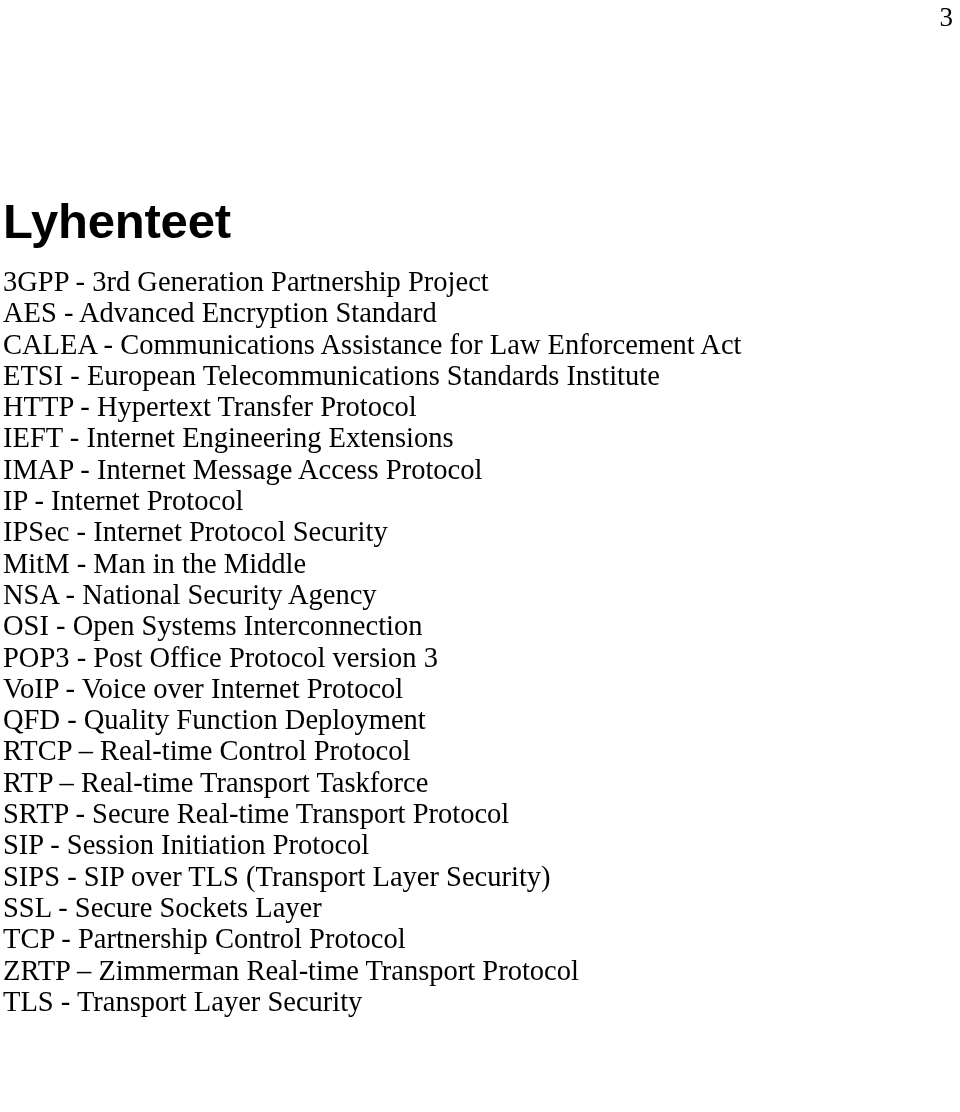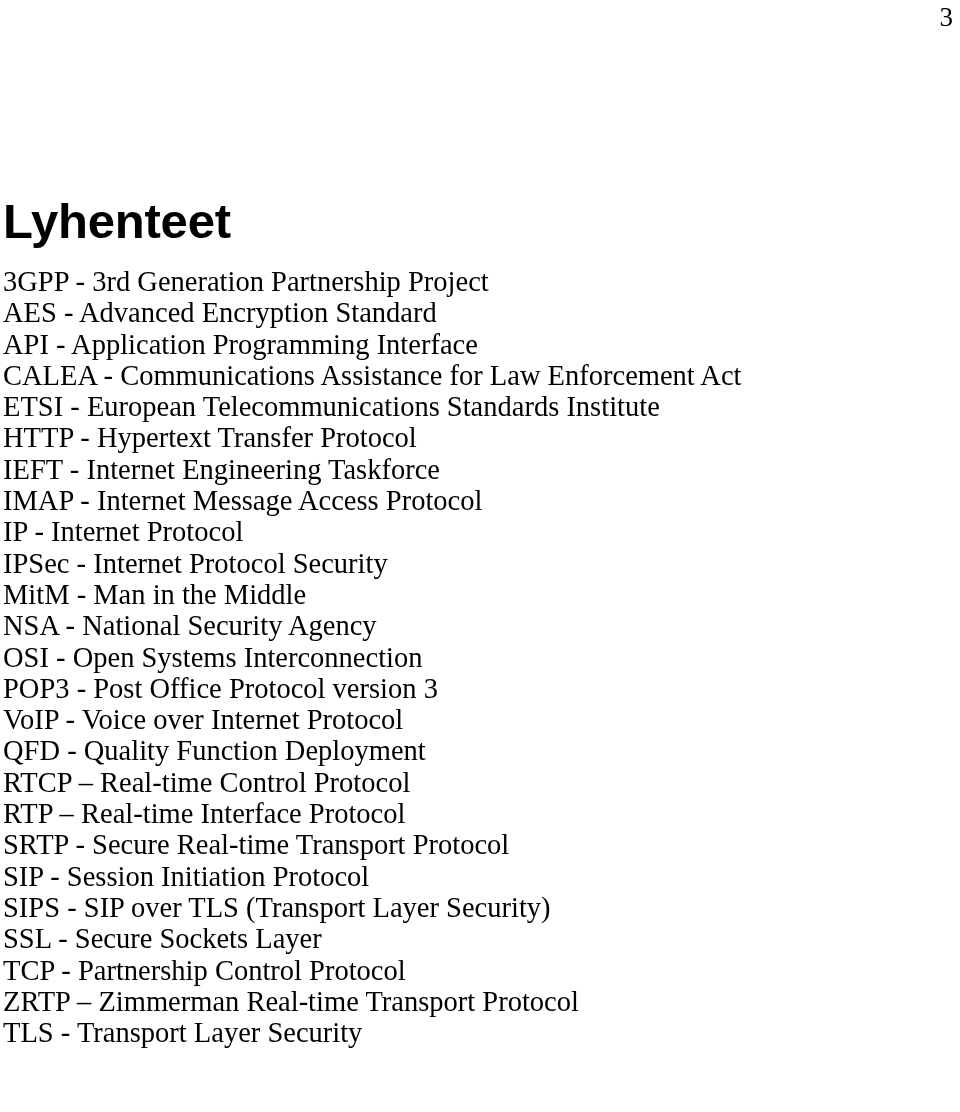--- a/index.html
+++ b/index.html
@@ -75,36 +75,35 @@
 
 <div class="page">
 
   <div class="page-number">3</div>
 
   <h1 class="page-title">Lyhenteet</h1>
 
   <div class="abbrev-list">
     <div class="abbrev-line">3GPP - 3rd Generation Partnership Project</div>
     <div class="abbrev-line">AES - Advanced Encryption Standard</div>
-    <div class="abbrev-line">API - Application Programming Interface</div>
     <div class="abbrev-line">CALEA - Communications Assistance for Law Enforcement Act</div>
     <div class="abbrev-line">ETSI - European Telecommunications Standards Institute</div>
     <div class="abbrev-line">HTTP - Hypertext Transfer Protocol</div>
-    <div class="abbrev-line">IEFT - Internet Engineering Taskforce</div>
+    <div class="abbrev-line">IEFT - Internet Engineering Extensions</div>
     <div class="abbrev-line">IMAP - Internet Message Access Protocol</div>
     <div class="abbrev-line">IP - Internet Protocol</div>
     <div class="abbrev-line">IPSec - Internet Protocol Security</div>
     <div class="abbrev-line">MitM - Man in the Middle</div>
     <div class="abbrev-line">NSA - National Security Agency</div>
     <div class="abbrev-line">OSI - Open Systems Interconnection</div>
     <div class="abbrev-line">POP3 - Post Office Protocol version 3</div>
     <div class="abbrev-line">VoIP - Voice over Internet Protocol</div>
     <div class="abbrev-line">QFD - Quality Function Deployment</div>
     <div class="abbrev-line">RTCP – Real-time Control Protocol</div>
-    <div class="abbrev-line">RTP – Real-time Interface Protocol</div>
+    <div class="abbrev-line">RTP – Real-time Transport Taskforce</div>
     <div class="abbrev-line">SRTP - Secure Real-time Transport Protocol</div>
     <div class="abbrev-line">SIP - Session Initiation Protocol</div>
     <div class="abbrev-line">SIPS - SIP over TLS (Transport Layer Security)</div>
     <div class="abbrev-line">SSL - Secure Sockets Layer</div>
     <div class="abbrev-line">TCP - Partnership Control Protocol</div>
     <div class="abbrev-line">ZRTP – Zimmerman Real-time Transport Protocol</div>
     <div class="abbrev-line">TLS - Transport Layer Security</div>
   </div>
 
 </div>

